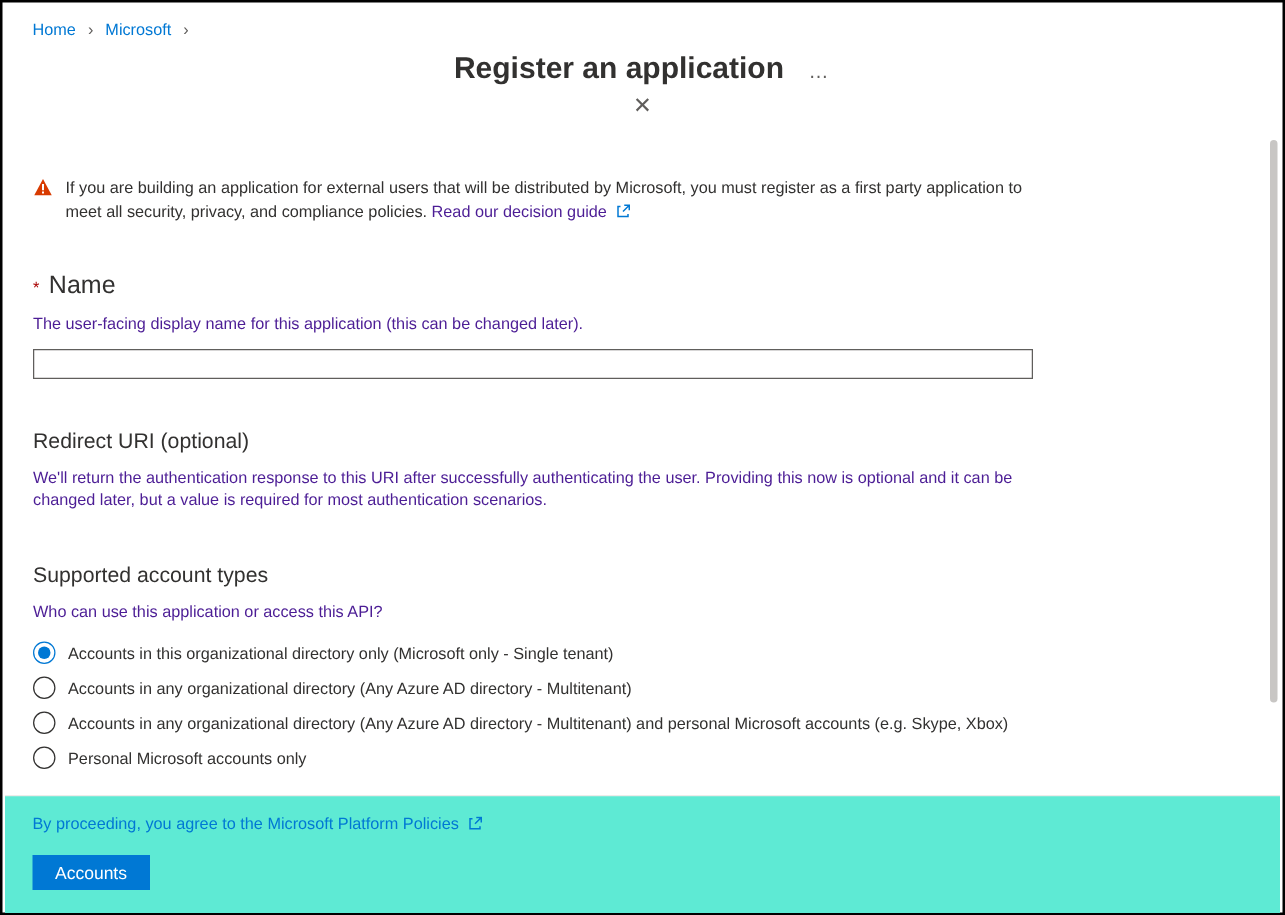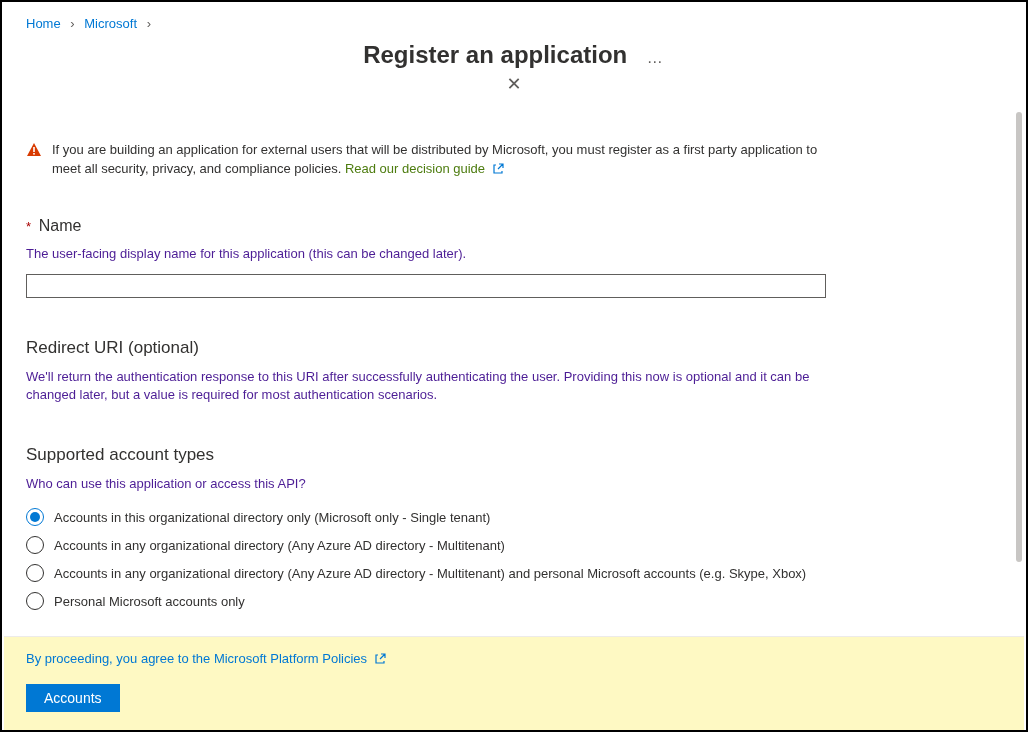--- a/index.html
+++ b/index.html
@@ -73,38 +73,38 @@
       line-height: 1.45;
       max-width: 800px;
     }
     .info-banner .warn-icon {
       flex-shrink: 0;
       width: 16px;
       height: 16px;
       margin-top: 1px;
     }
     .info-banner a {
-      color: #4d7c0f;
+      color: #4c1d95;
       text-decoration: none;
       cursor: pointer;
     }
     .ext-icon {
       display: inline-block;
       vertical-align: -2px;
       margin-left: 3px;
     }
     .section {
       margin-top: 26px;
     }
     .req {
       color: #a80000;
       margin-right: 4px;
     }
     .section-title {
-      font-size: 16px;
+      font-size: 20px;
       font-weight: 400;
       color: #323130;
     }
     .section-heading {
       font-size: 17px;
       font-weight: 400;
       color: #323130;
       margin-bottom: 10px;
     }
     .helper-text {
@@ -163,21 +163,21 @@
       cursor: pointer;
       display: inline-block;
       margin-top: 14px;
     }
     .footer {
       position: absolute;
       bottom: 0;
       left: 2px;
       right: 2px;
       border-top: 1px solid #edebe9;
-      background: #fef9c3;
+      background: #5eead4;
       padding: 14px 22px 18px 22px;
     }
     .footer .policy-link {
       color: #0078d4;
       font-size: 13px;
       cursor: pointer;
     }
     .register-btn {
       margin-top: 18px;
       background: #0078d4;

